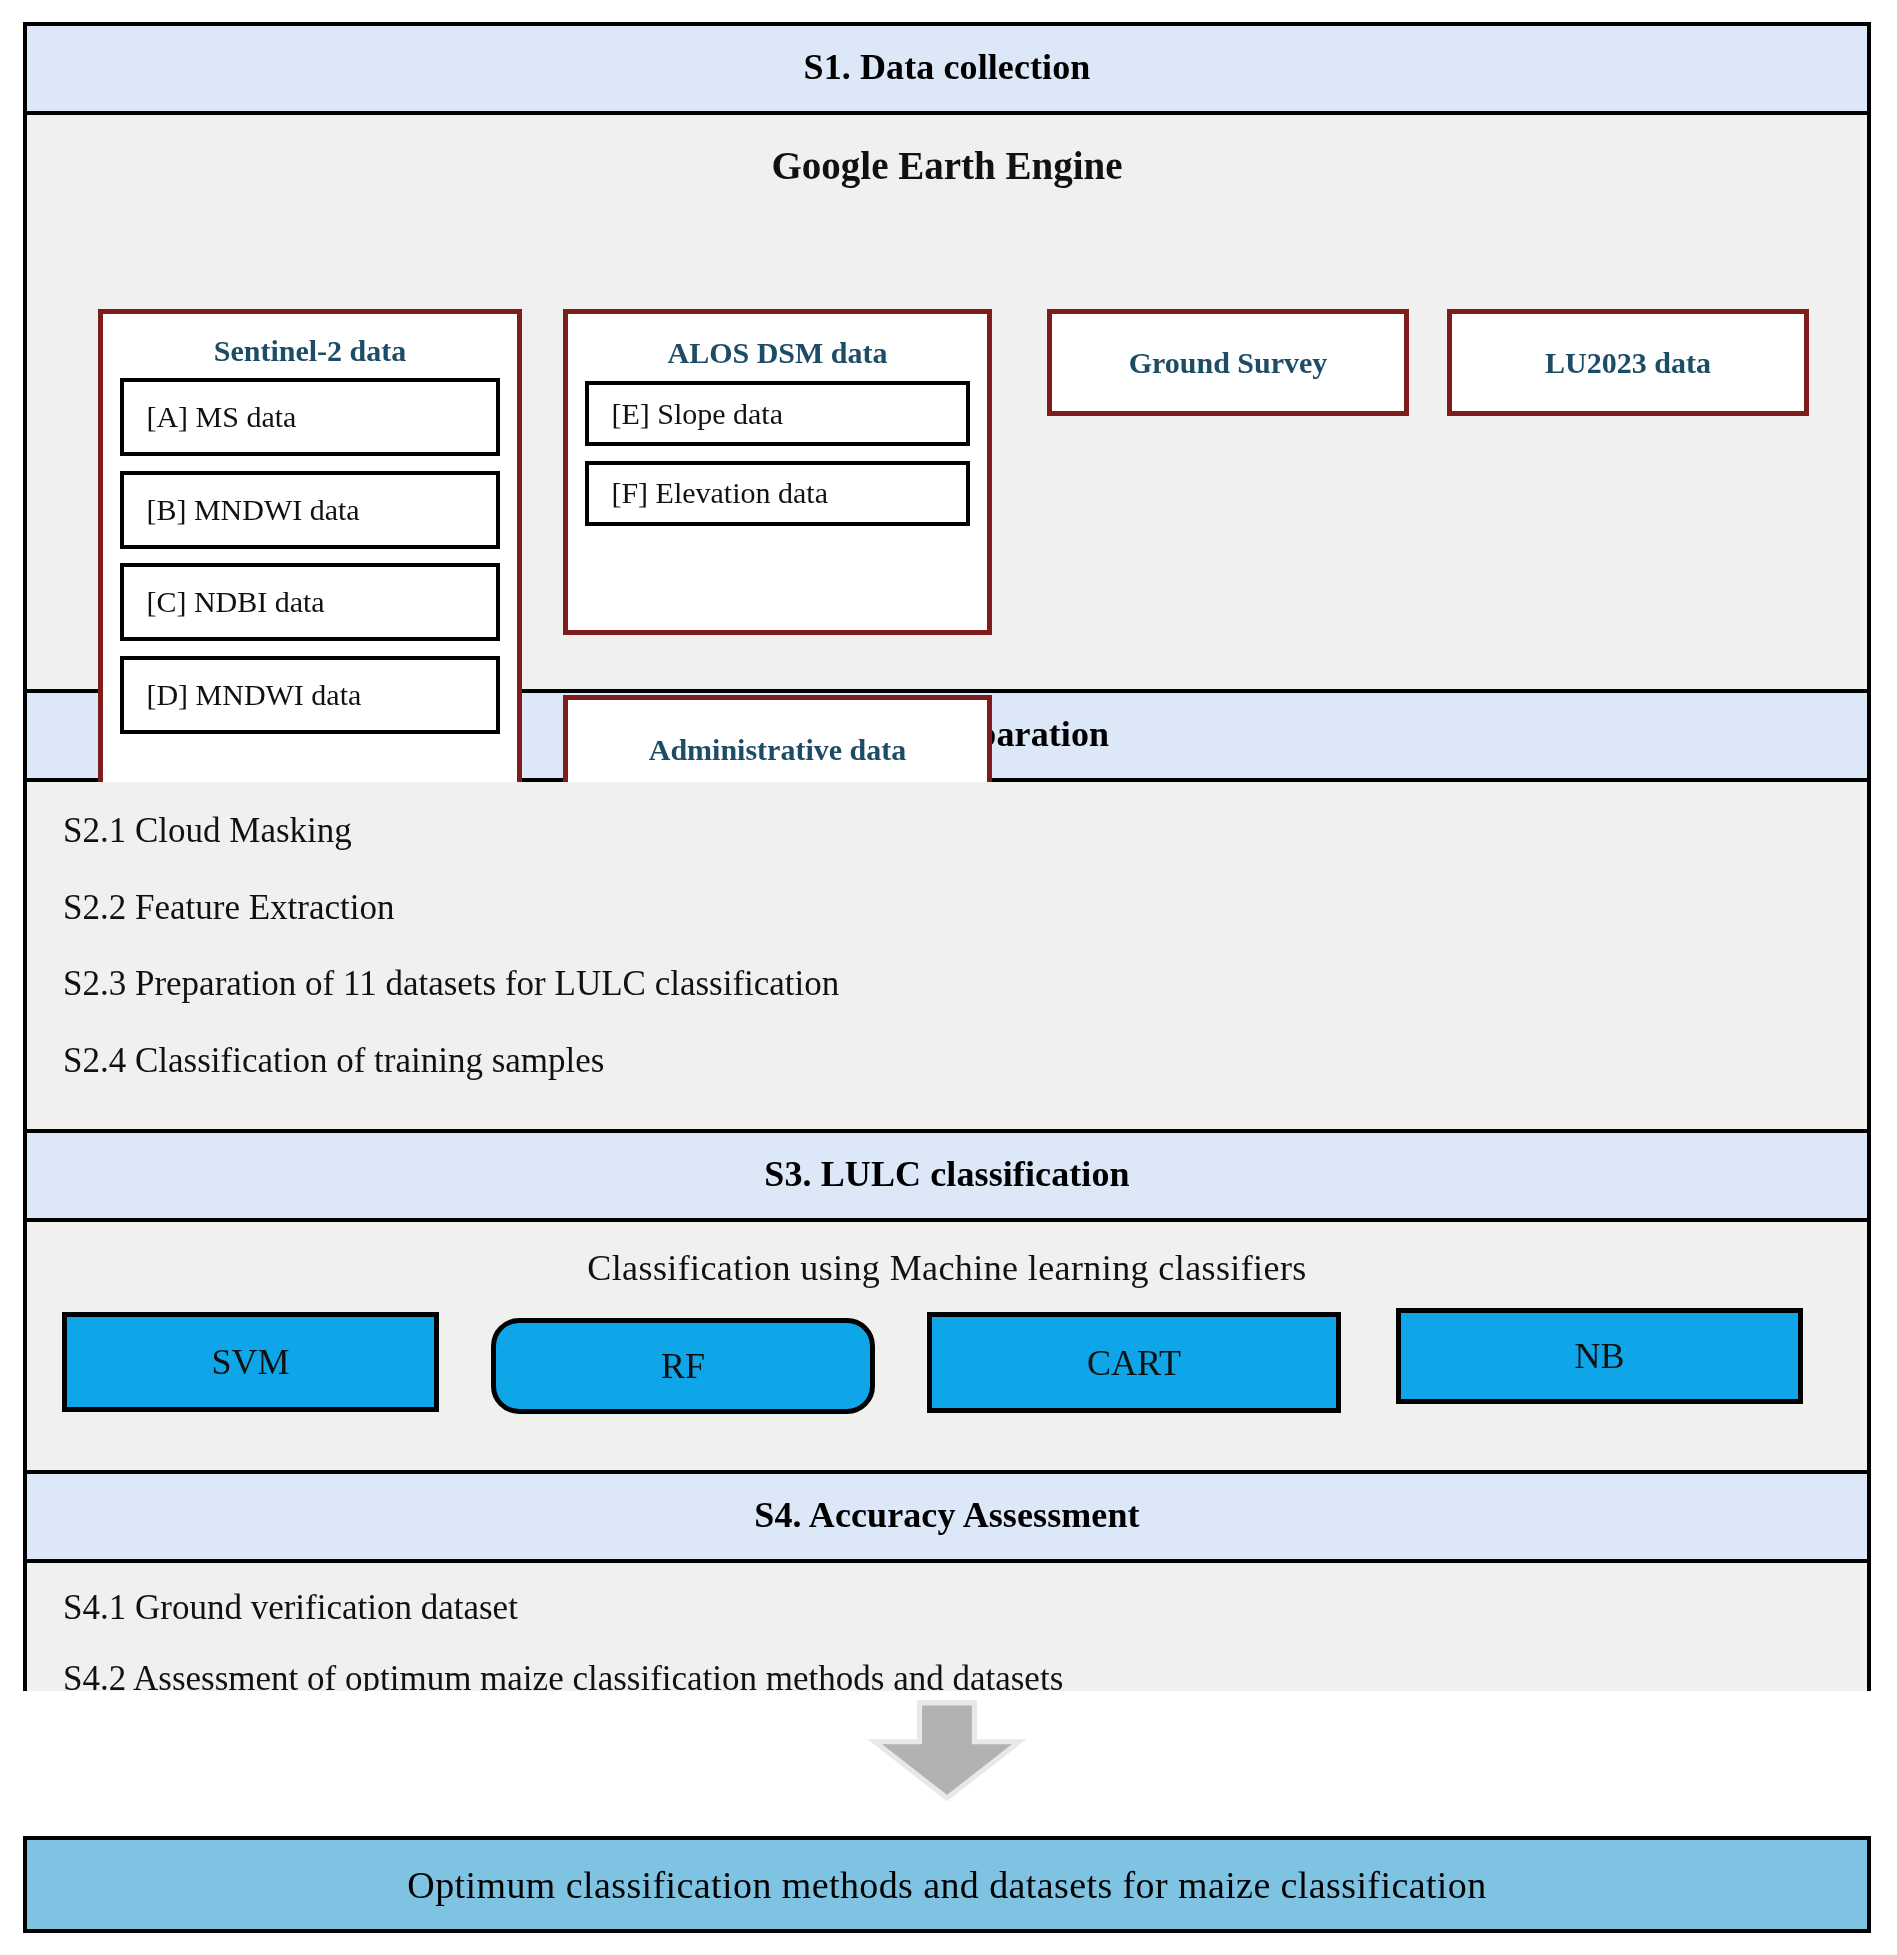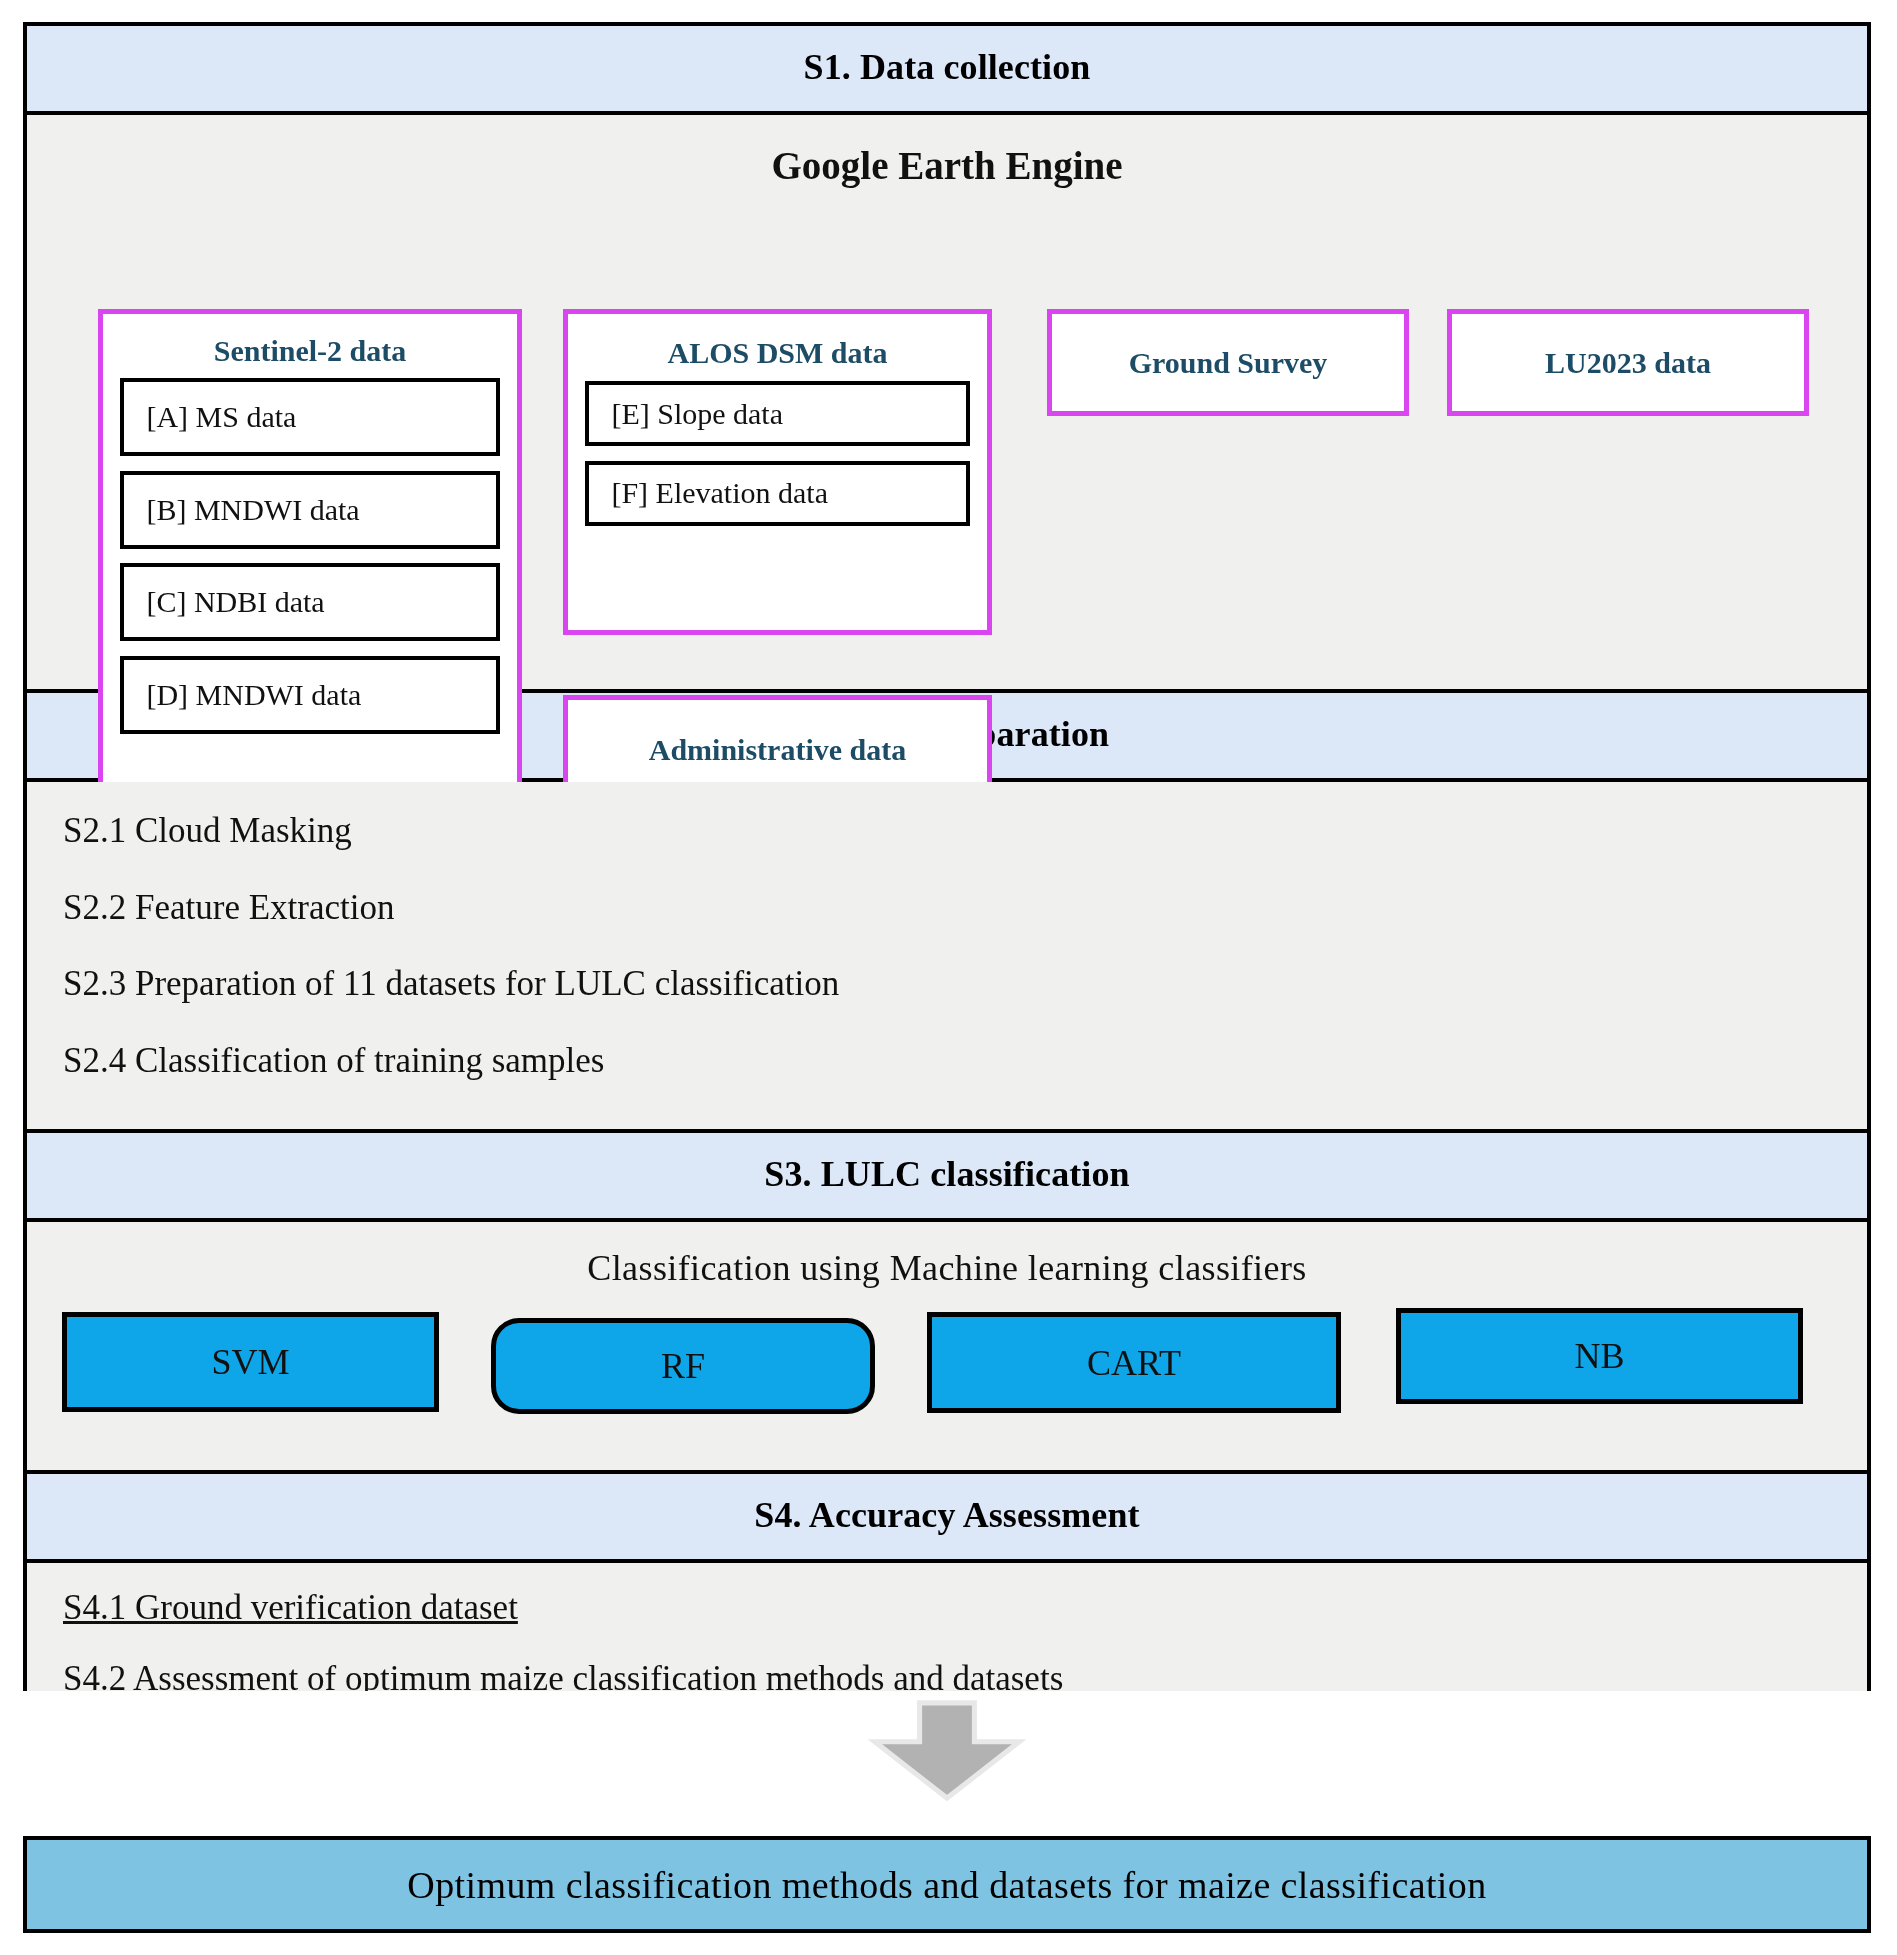--- a/index.html
+++ b/index.html
@@ -53,21 +53,21 @@
   .gee-title {
     text-align: center;
     font-weight: bold;
     font-size: 39px;
     padding-top: 27.5px;
     color: #111111;
   }
 
   .box {
     background: #ffffff;
-    border: 5px solid #d946ef;
+    border: 5px solid #7f1d1d;
     box-sizing: border-box;
     position: absolute;
     display: flex;
     align-items: center;
     justify-content: center;
   }
   .group-title {
     color: #1d4c66;
     font-weight: bold;
     font-size: 30px;
@@ -127,21 +127,21 @@
   .step-list .step {
     font-size: 35px;
     color: #111111;
     margin-bottom: 38px;
     line-height: 1.1;
   }
   .step-list .step:last-child { margin-bottom: 0; }
 
   #s2-body { border-bottom: 4.3px solid #000000; height: 351px; box-sizing: border-box; }
   #s4-body { border-bottom: 4.3px solid #000000; height: 209px; box-sizing: border-box; padding-top: 26px;}
-  #s4-body .step { margin-bottom: 32px; text-decoration: underline; }
+  #s4-body .step { margin-bottom: 32px; }
 
   
   #s3-body {
     height: 252px;
     border-bottom: 4.3px solid #000000;
     box-sizing: border-box;
   }
   .ml-caption {
     text-align: center;
     font-size: 36px;

